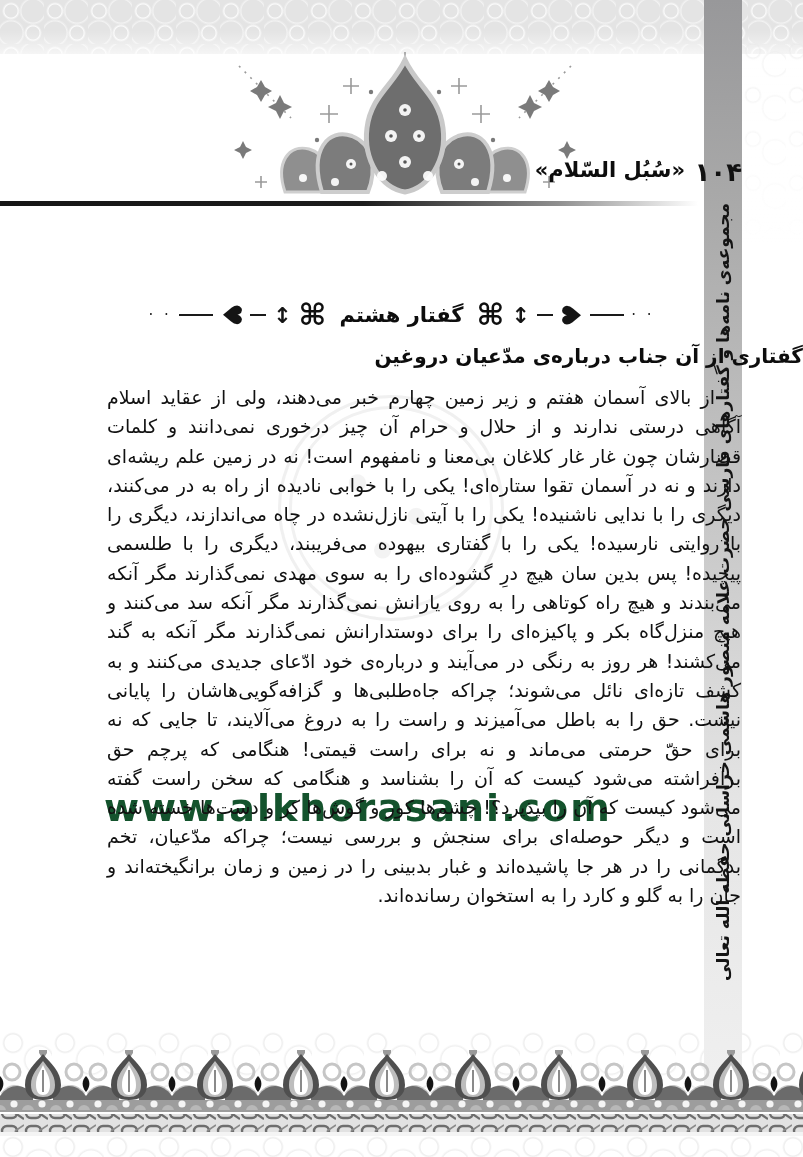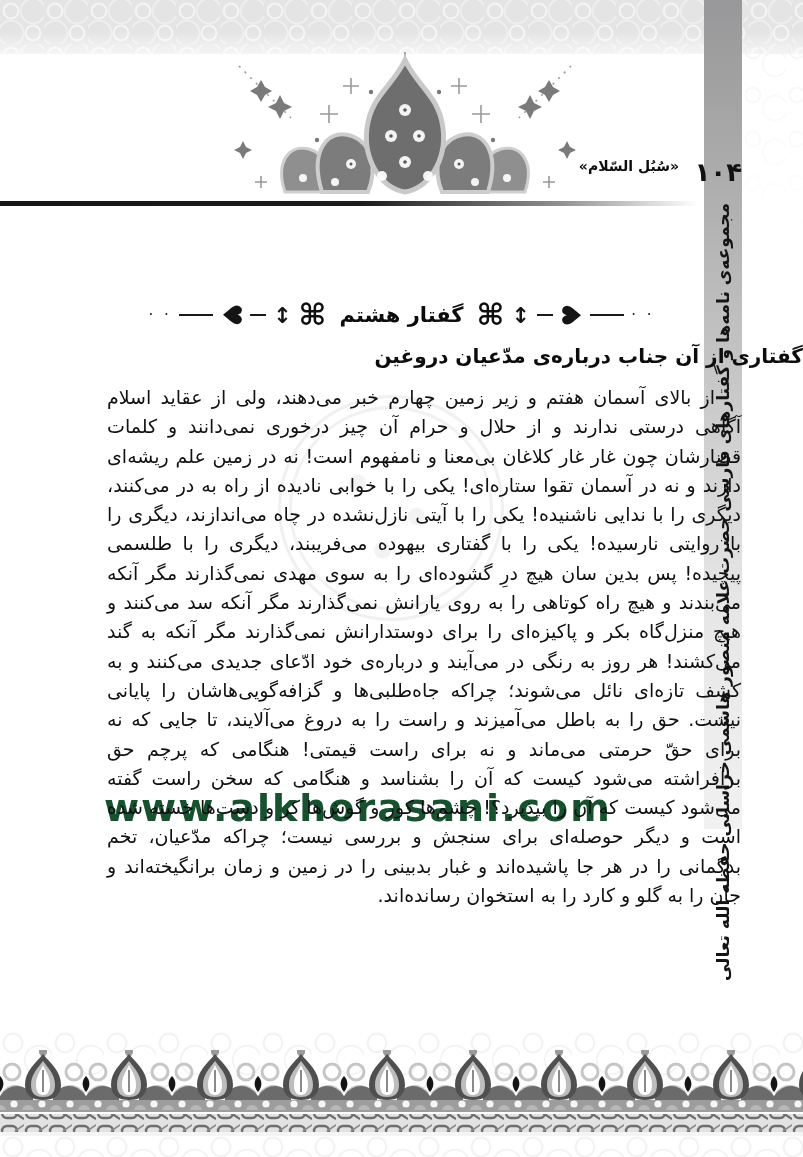--- a/index.html
+++ b/index.html
@@ -31,40 +31,40 @@
       radial-gradient(circle 10px at 11px 11px, transparent 6px, #e7e7e7 7px, transparent 9px),
       radial-gradient(circle 16px at 33px 24px, transparent 11px, #ececec 12px, transparent 14px);
     background-size:44px 44px;
   }
   .corner-pattern::after{
     content:"";position:absolute;inset:0;
     background:linear-gradient(to bottom, rgba(255,255,255,0), #ffffff 95%);
   }
   
   .side-bar{
-    position:absolute;left:704px;top:0;width:38px;height:829px;z-index:2;
+    position:absolute;left:704px;top:0;width:38px;height:1131px;z-index:2;
     background:linear-gradient(to bottom,#98989a 0%,#a9a9a9 18%,#c6c6c6 45%,#e6e6e6 72%,#f1f1f1 100%);
   }
   .page-number{
     position:absolute;left:0;top:156px;width:38px;text-align:center;
     font-size:26px;font-weight:bold;color:#111;line-height:1.3;
   }
   .spine-text-wrap{
     position:absolute;left:0;top:262px;width:38px;height:660px;
   }
   .spine-text{
     position:absolute;left:50%;top:50%;
     transform:translate(-50%,-50%) rotate(-90deg);
     white-space:nowrap;direction:rtl;
     font-size:17px;font-weight:bold;color:#141414;letter-spacing:.2px;
   }
   
   .book-title{
-    position:absolute;right:124px;top:158px;z-index:3;
-    font-size:14px;font-weight:bold;color:#0d0d0d;direction:rtl;
+    position:absolute;right:118px;top:158px;z-index:3;
+    font-size:21px;font-weight:bold;color:#0d0d0d;direction:rtl;
   }
   .header-rule{
     position:absolute;left:0;top:201px;width:698px;height:5px;z-index:3;
     background:linear-gradient(to right,#161616 0%,#1c1c1c 52%,#8f8f8f 80%,rgba(210,210,210,0) 100%);
   }
   
   .crown{position:absolute;left:225px;top:52px;z-index:2;}
   
   .chapter-band{
     position:absolute;left:0;top:291px;width:803px;z-index:3;

